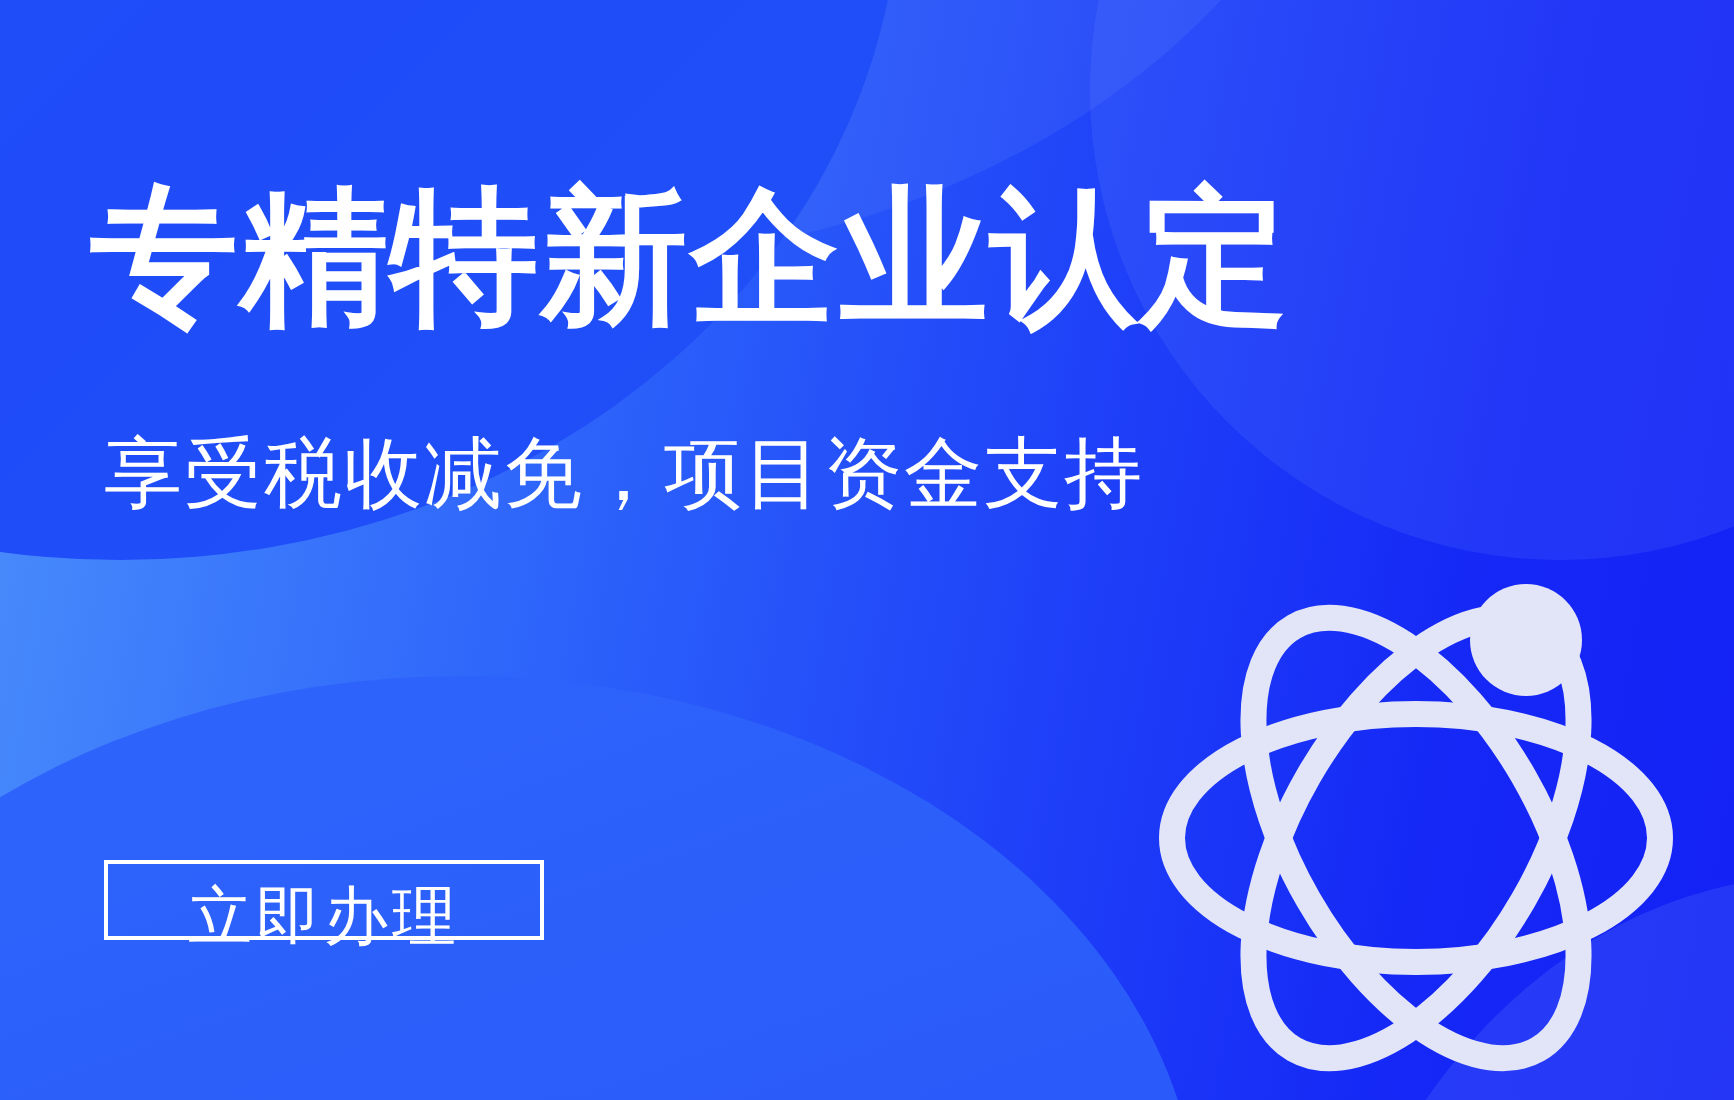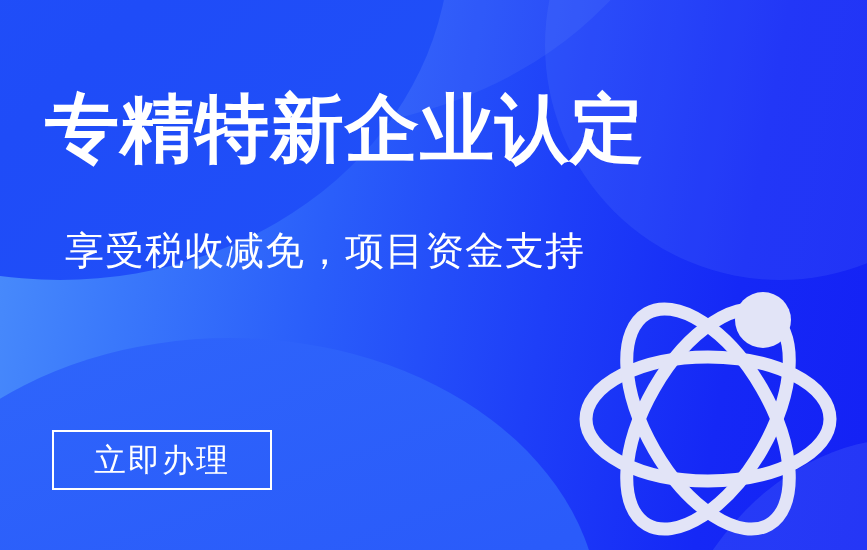--- a/index.html
+++ b/index.html
@@ -94,35 +94,35 @@
     font-weight: 700;
     color: #ffffff;
     letter-spacing: 1px;
     white-space: nowrap;
   }
 
   .subtitle {
     position: absolute;
     left: 3px;
     top: 212px;
-    margin: 17px;
+    margin: 4px;
     font-size: 39px;
     line-height: 1.15;
     font-weight: 400;
     color: #ffffff;
     letter-spacing: 1px;
     white-space: nowrap;
   }
 
   .cta-button {
     position: absolute;
     left: 7px;
     top: 430px;
     width: 220px;
-    height: 60px;
+    height: 40px;
     box-sizing: border-box;
     border: 2px solid #ffffff;
     background: transparent;
     color: #ffffff;
     font-family: inherit;
     font-size: 32px;
     font-weight: 400;
     letter-spacing: 2px;
     line-height: 52px;
     text-align: center;

